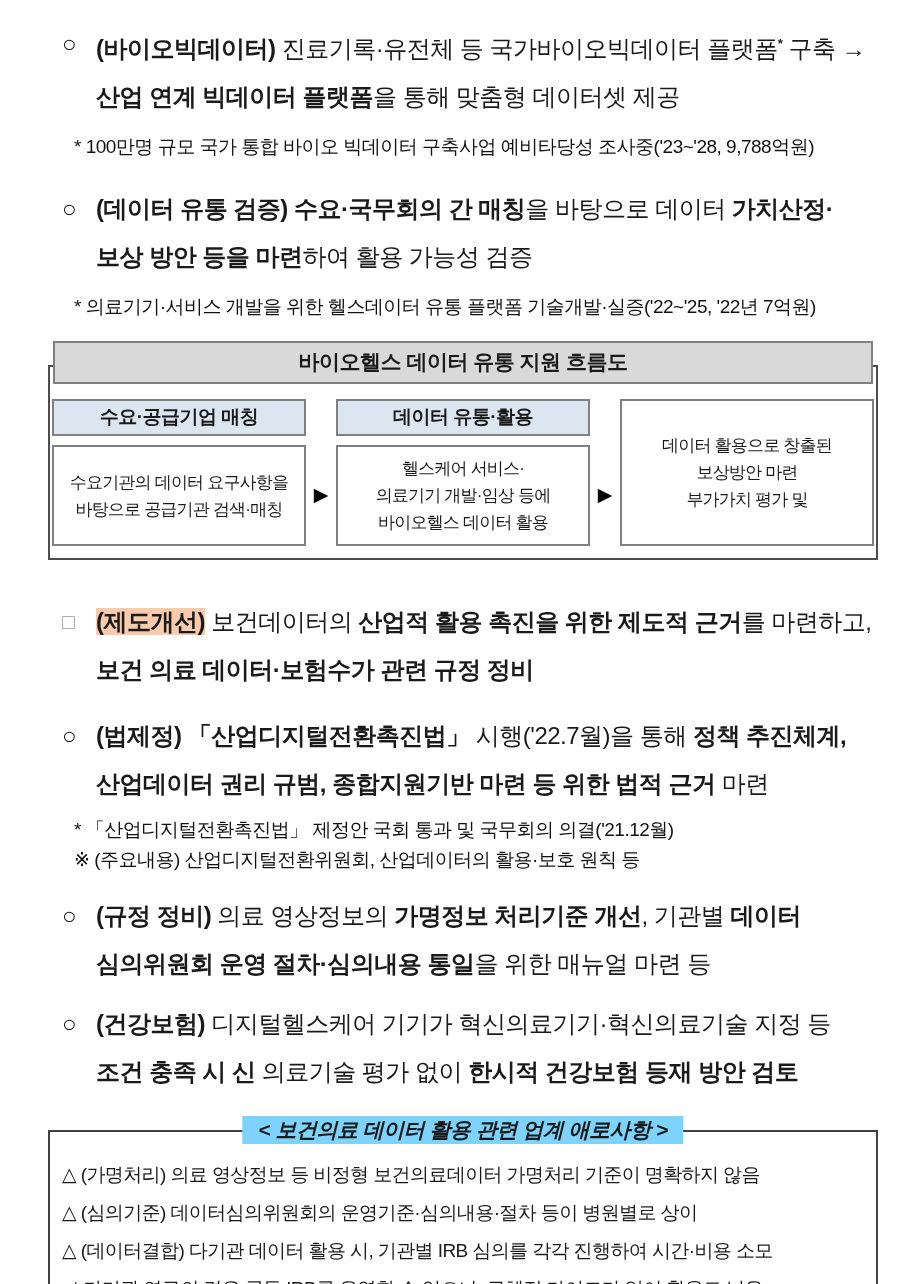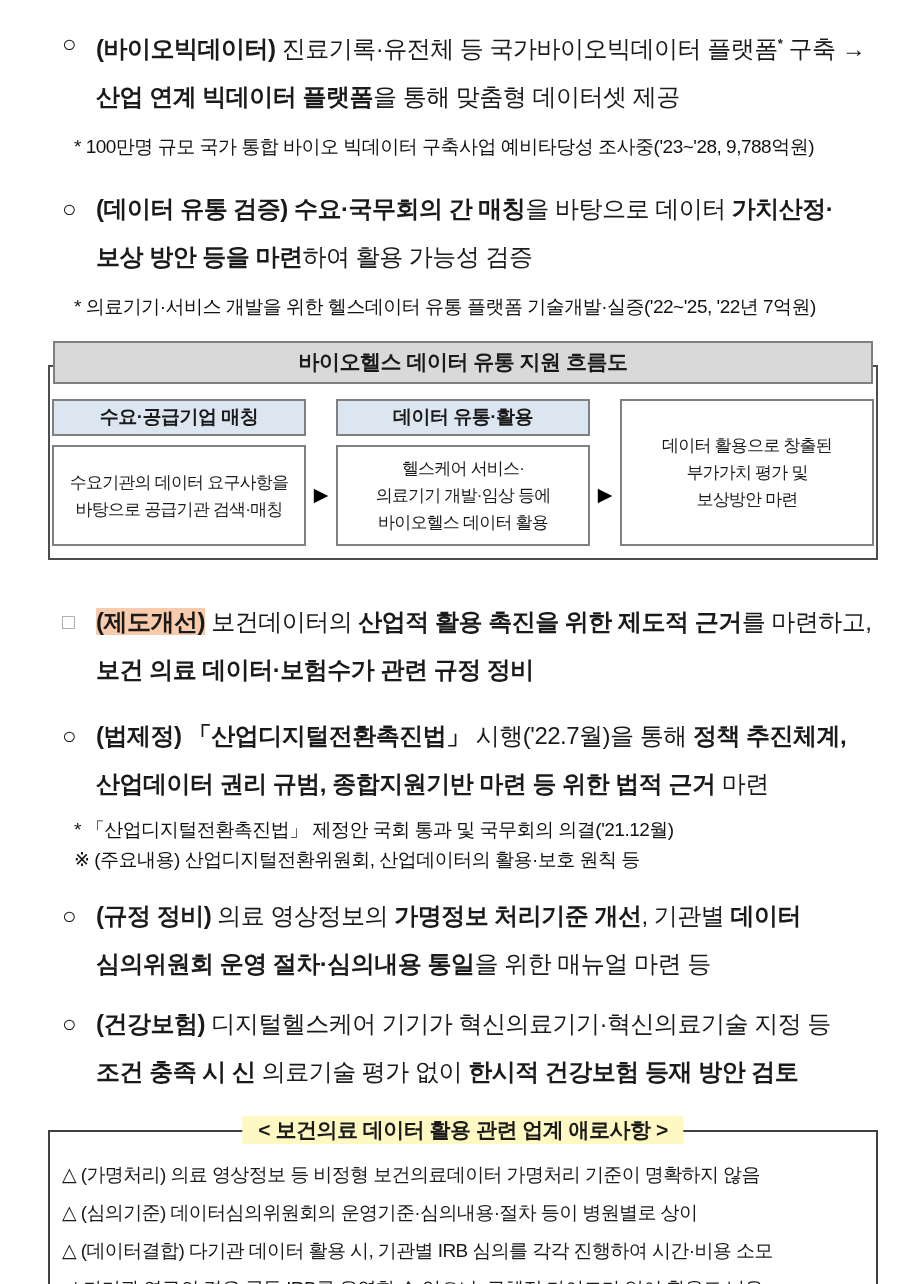--- a/index.html
+++ b/index.html
@@ -30,22 +30,22 @@
   .flow-box { border:2px solid #808080; background:#fff; flex:1; text-align:center; font-size:17px;
               line-height:27px; padding:8px 2px; display:flex; flex-direction:column; justify-content:center;
               letter-spacing:-0.8px; min-height:88px; }
   .flow-arrow { flex:0 0 30px; display:flex; align-items:center; justify-content:center;
                 font-size:19px; padding-top:44px; color:#000; }
 
   
   .callout { border:2px solid #404040; border-bottom-width:4px; margin:34px 2px 0 2px;
              padding:24px 14px 12px 12px; position:relative; }
   .callout-title { position:absolute; top:-16px; left:50%; transform:translateX(-50%);
-                   background:#fef9c3; padding:0 16px; font-weight:bold; font-size:21px;
-                   white-space:nowrap; letter-spacing:-0.5px; }
+                   background:#7dd3fc; padding:0 16px; font-weight:bold; font-size:21px;
+                   white-space:nowrap; letter-spacing:-0.5px;font-style:italic; }
   .callout-item { font-size:19px; line-height:38px; letter-spacing:-0.6px; word-break:keep-all; }
   .callout-item.sub { padding-left:10px; }
 
   .mb1{margin-bottom:12px;} .mb2{margin-bottom:24px;} .mb3{margin-bottom:12px;}
   .mb4{margin-bottom:20px;} .mb5{margin-bottom:18px;} .mb6{margin-bottom:8px;}
   .mb7{margin-bottom:2px;}  .mb8{margin-bottom:18px;} .mb9{margin-bottom:12px;}
   .mb10{margin-bottom:20px;}
 </style>
 </head>
 <body>
@@ -82,22 +82,22 @@
         <div class="flow-box">
             <div>헬스케어 서비스·</div>
             <div>의료기기 개발·임상 등에</div>
             <div>바이오헬스 데이터 활용</div>
           </div>
       </div>
       <div class="flow-arrow">▶</div>
       <div class="flow-col">
         <div class="flow-box">
             <div>데이터 활용으로 창출된</div>
+            <div>보상방안 마련</div>
             <div>부가가치 평가 및</div>
-            <div>보상방안 마련</div>
           </div>
       </div>
     </div>
   </div>
 
   <div class="para mb5">
     <span class="bullet light">□</span>
     <span class="ptext"><span class="b hl">(제도개선)</span><span> 보건데이터의 </span><span class="b">산업적 활용 촉진을 위한 제도적 근거</span><span>를 마련하고, </span><span class="b">보건 의료 데이터·보험수가 관련 규정 정비</span></span>
   </div>
 

